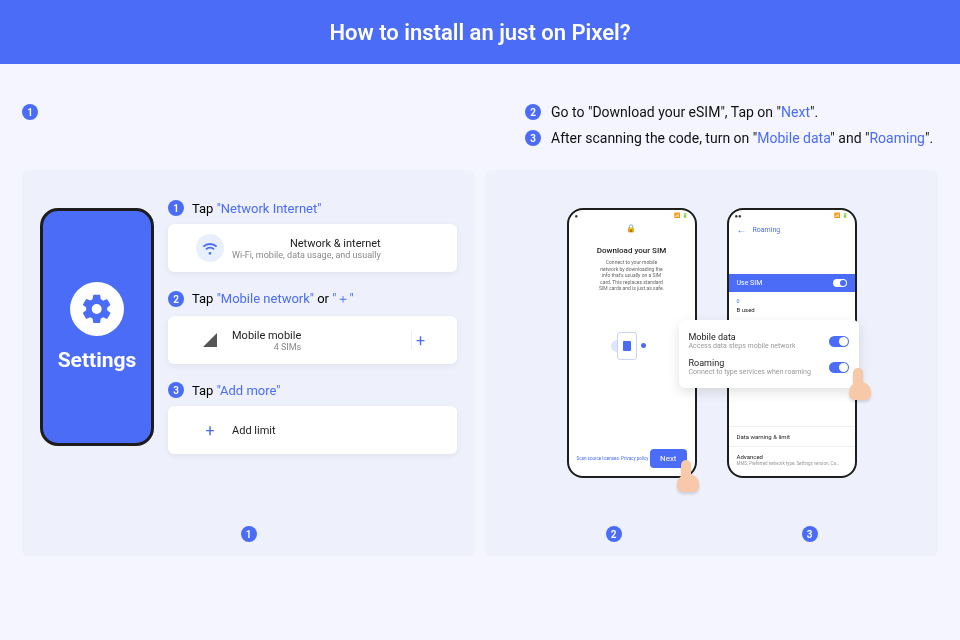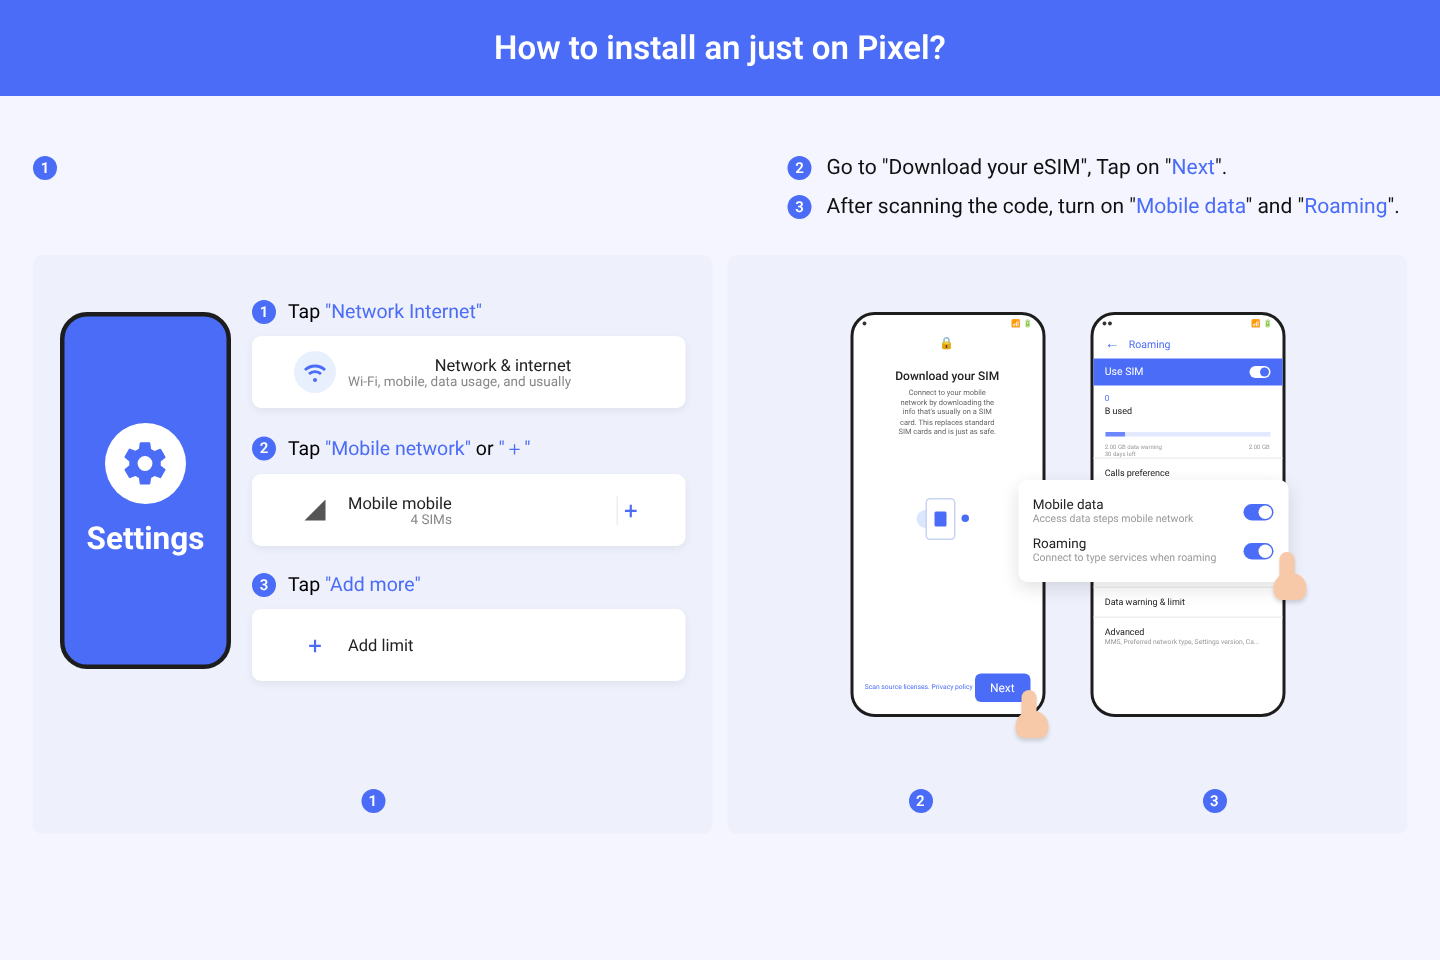--- a/index.html
+++ b/index.html
@@ -198,21 +198,21 @@
   .hand1 { bottom: -20px; right: -10px; }
   
   .p2 .body { padding: 0; }
   .p2 .bar {
     font-size: 7px; color:#4a6cf7; padding: 4px 8px;
     display:flex; align-items:center; gap:6px;
   }
   .p2 .bar .arr { font-size:10px; }
   .p2 .switch-row {
     background:#4a6cf7; color:#fff; font-size:7px;
-    padding: 5px 8px; display:flex; justify-content:space-between; align-items:center;
+    padding: 5px 8px; display:flex; justify-content:space-between; align-items:center;margin-top:35px;
   }
   .p2 .sm-toggle {
     width: 14px; height: 8px; background:#fff; border-radius:5px; position:relative;
   }
   .p2 .sm-toggle::after {
     content:""; position:absolute; right:1px; top:1px;
     width:6px; height:6px; background:#4a6cf7; border-radius:50%;
   }
   .p2 .section { padding: 6px 8px; font-size:6px; }
   .p2 .section .lbl { color:#4a6cf7; font-size:5.5px; }

